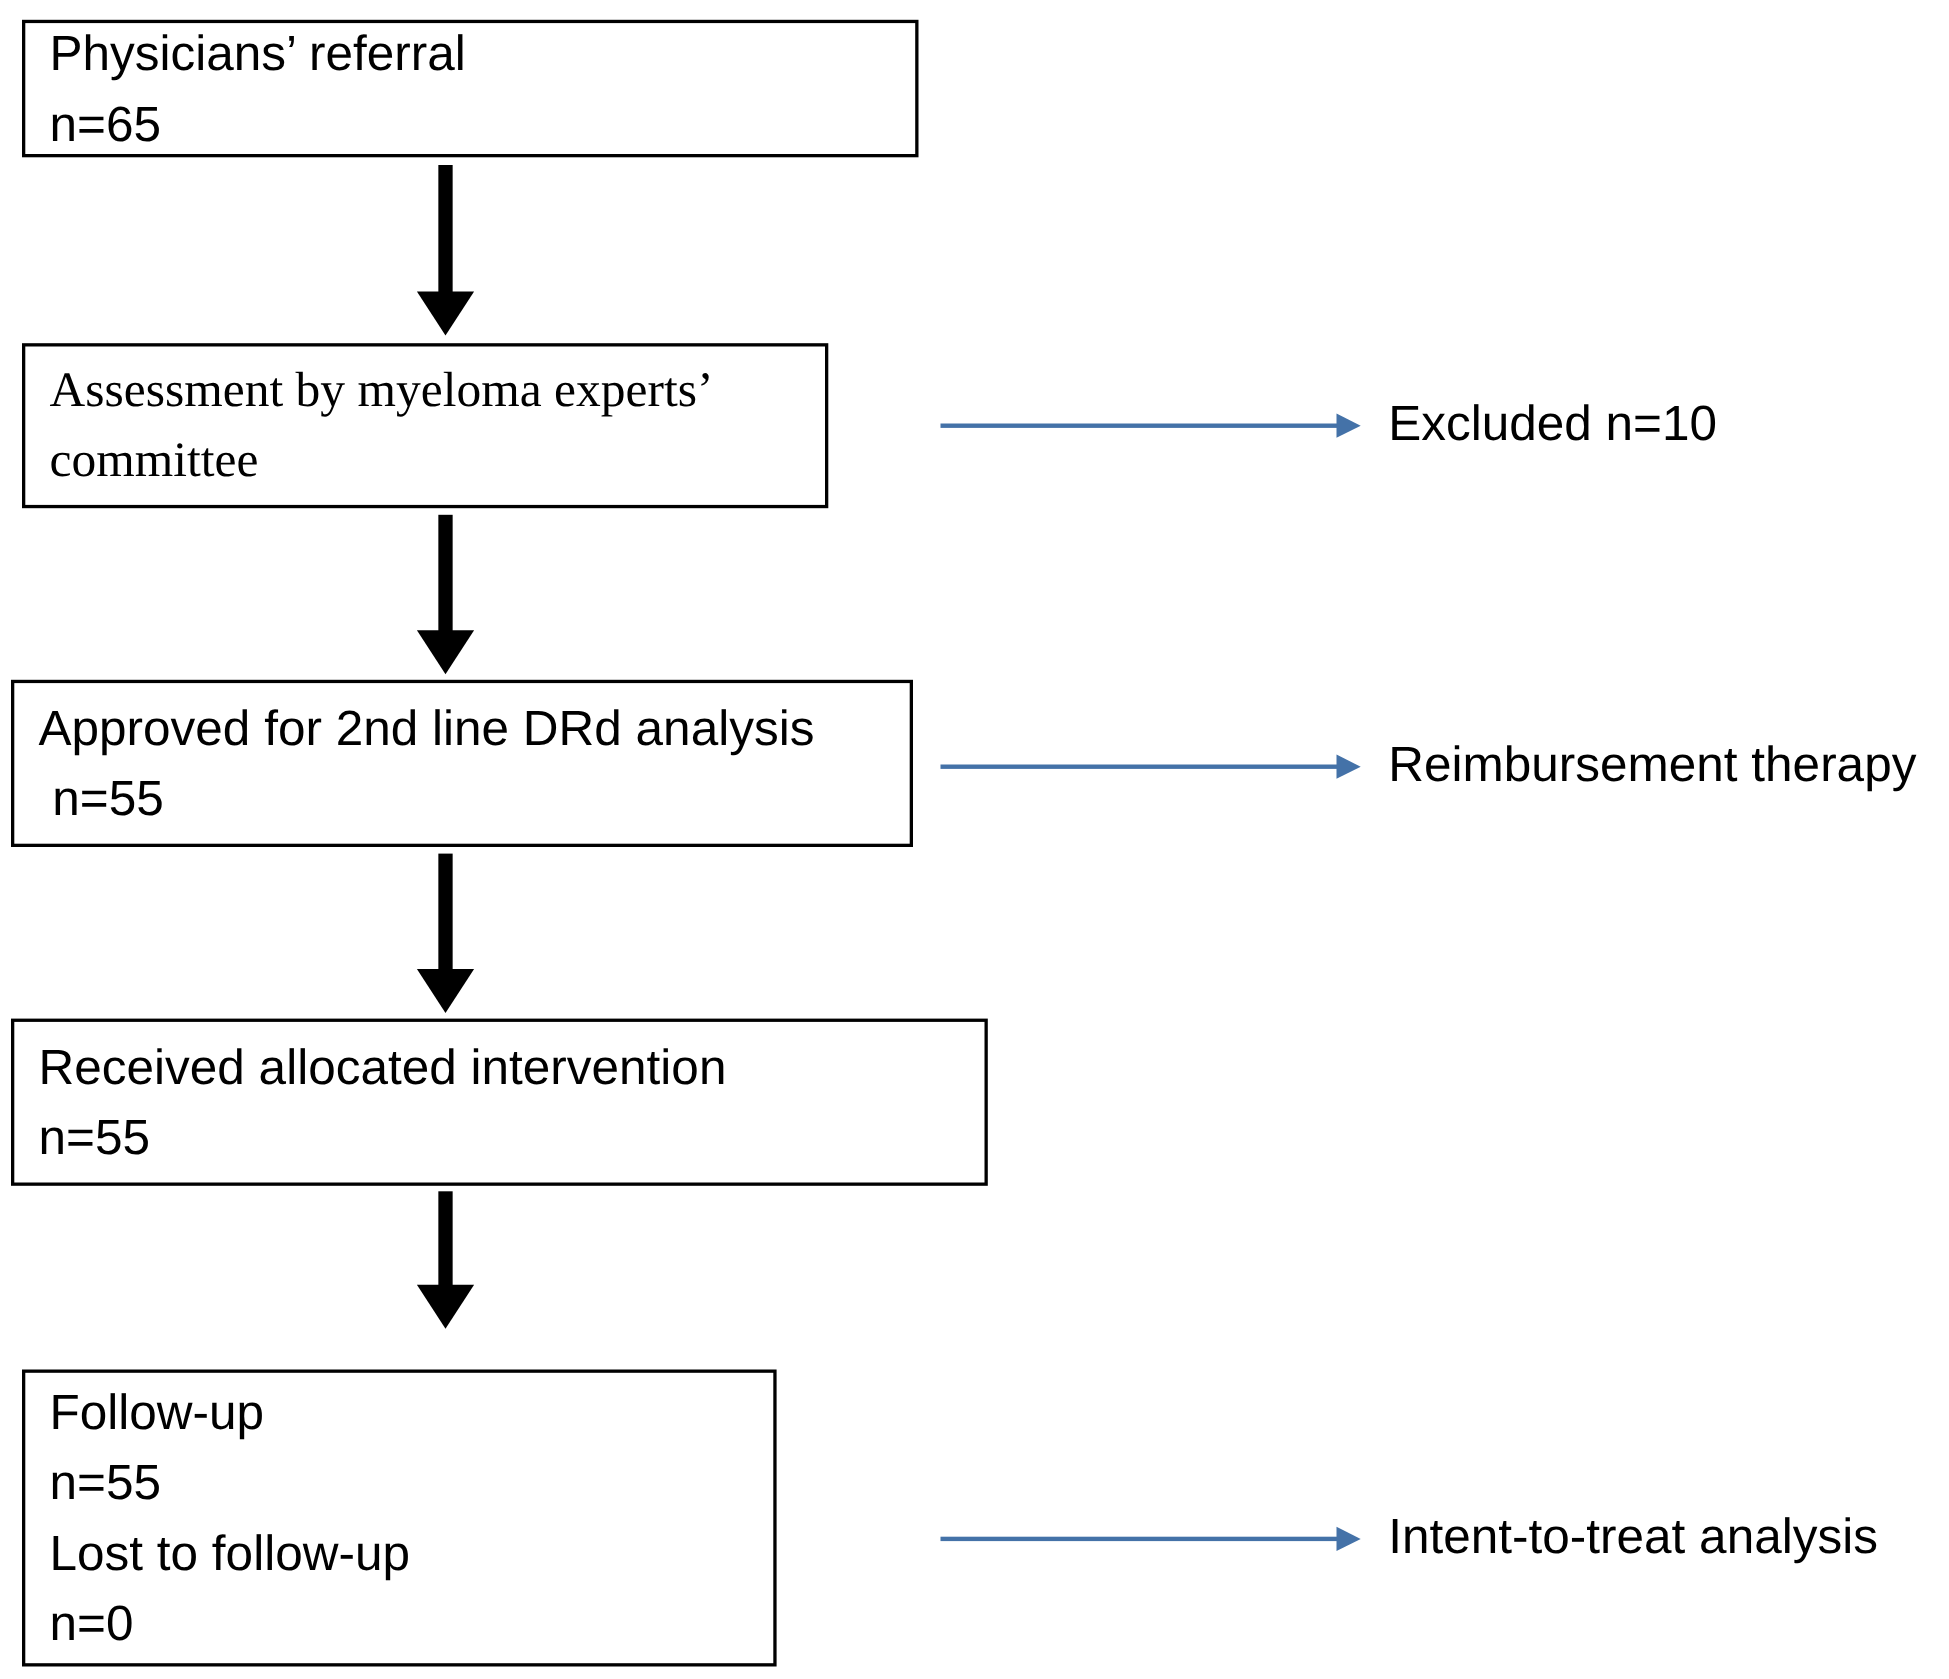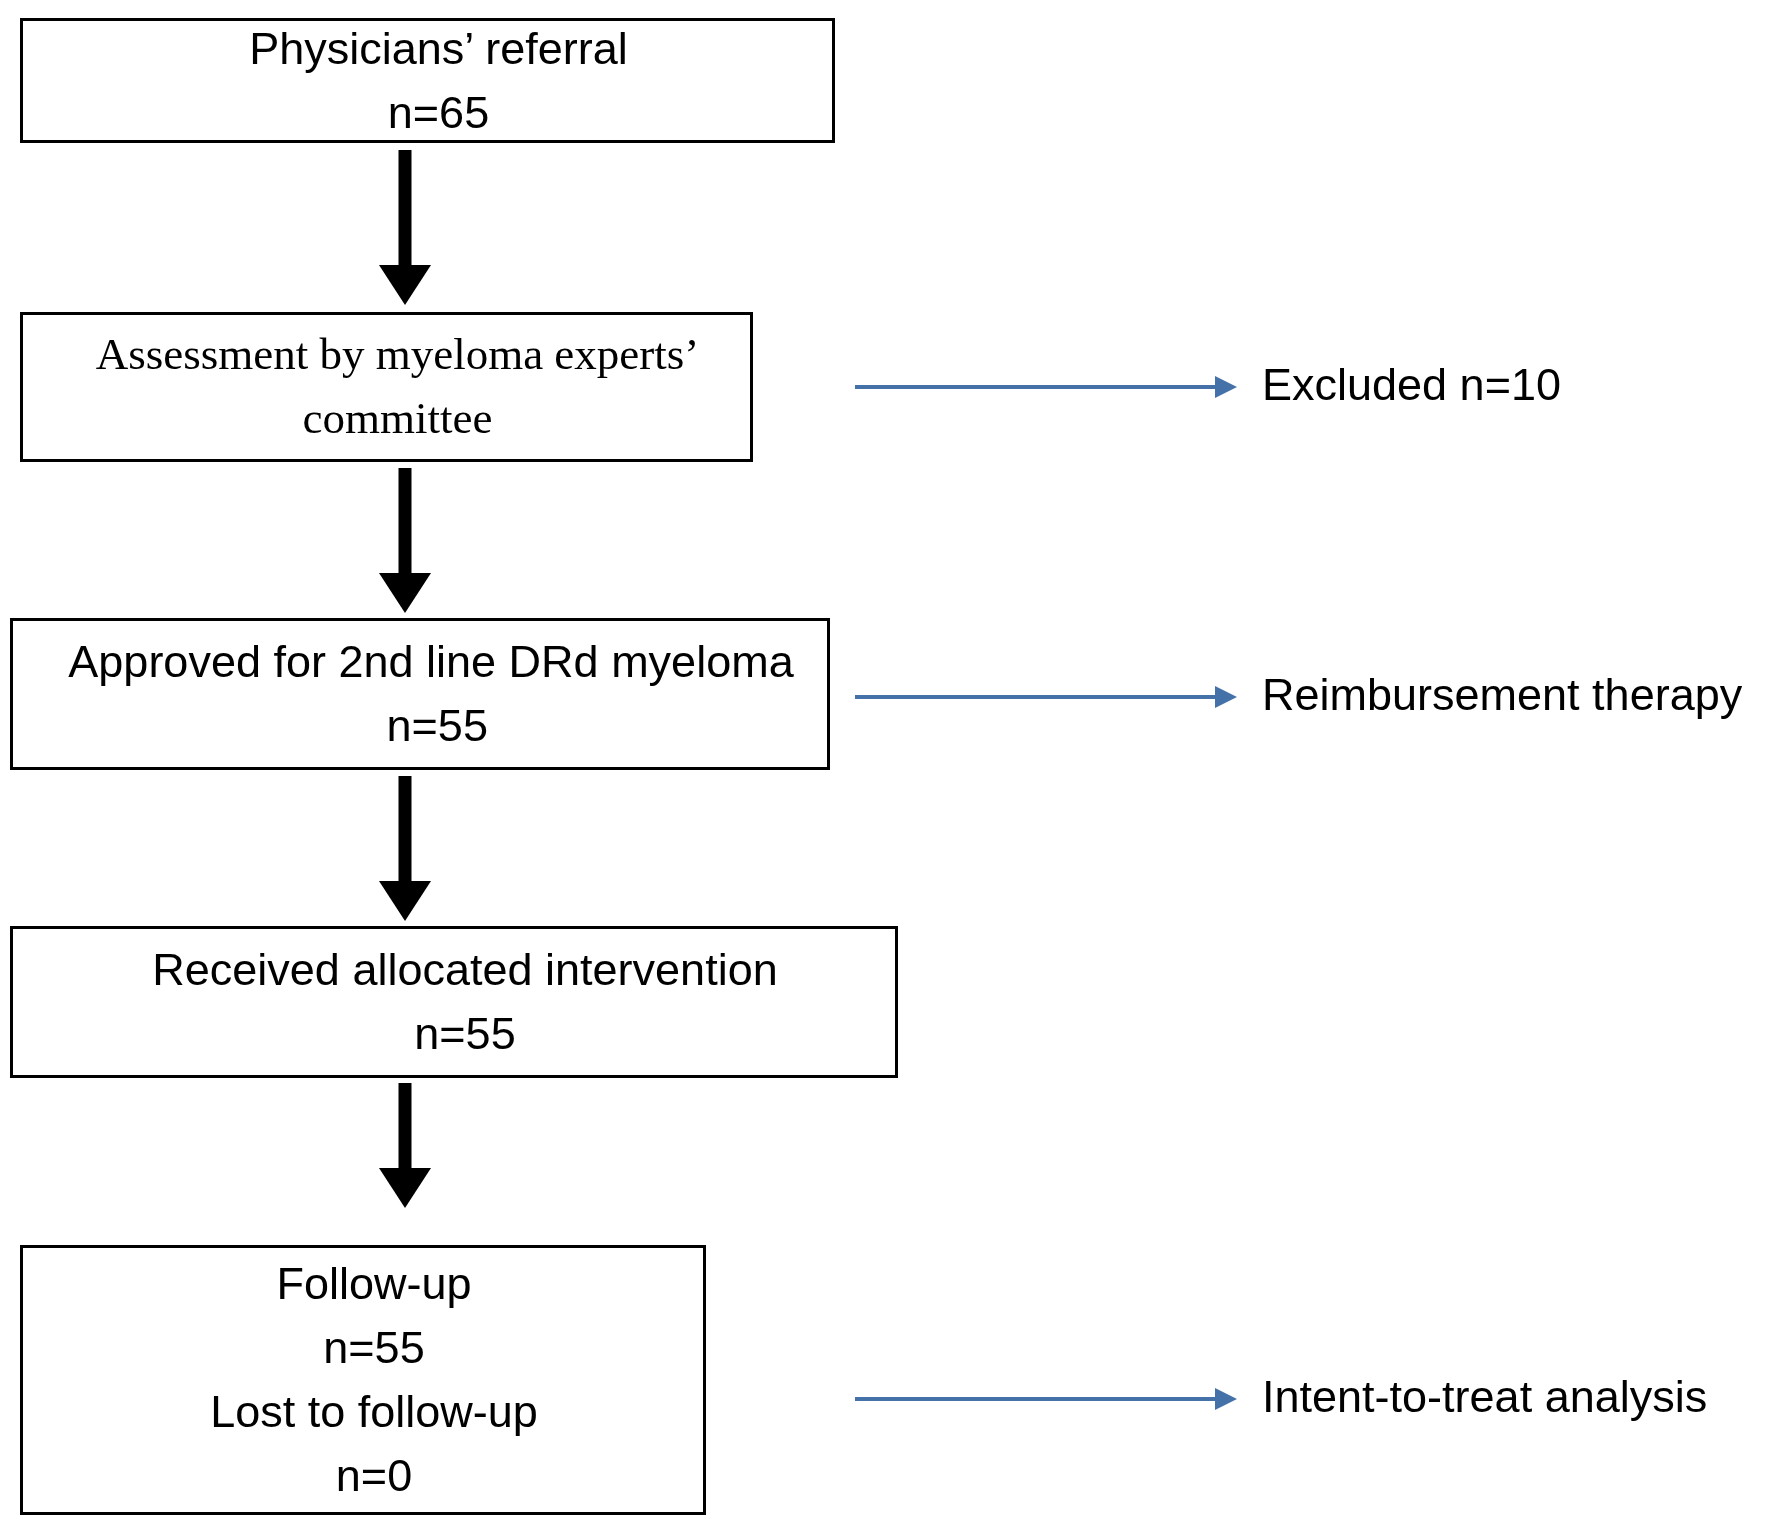--- a/index.html
+++ b/index.html
@@ -19,21 +19,20 @@
     overflow: hidden;
   }
   .node-box {
     position: absolute;
     box-sizing: border-box;
     border: 3px solid #000000;
     background: #ffffff;
     display: flex;
     flex-direction: column;
     justify-content: center;
-    text-align: center;
   }
   .node-line {
     font-size: 45px;
     line-height: 1.42;
     color: #000000;
     white-space: pre;
     padding-left: 22px;
   }
   .side-label {
     position: absolute;
@@ -113,21 +112,21 @@
     <div class="head" style="border-left:22px solid #4472a8;"></div>
   </div>
   <div class="side-label" style="left:1262px; top:360px;text-align:center;">Excluded n=10</div>
 
   <div class="v-arrow" style="left:370px; top:468px; width:70px; height:145px;">
     <div class="shaft" style="height:108px;"></div>
     <div class="head"></div>
   </div>
 
   <div class="node-box" style="left:10px; top:618px; width:820px; height:152px;">
-    <div class="node-line">Approved for 2nd line DRd myeloma</div>
+    <div class="node-line">Approved for 2nd line DRd analysis</div>
     <div class="node-line"> n=55</div>
   </div>
 
   <div class="h-arrow" style="left:855px; top:686px; width:382px;">
     <div class="shaft" style="width:362px; background:#4472a8;"></div>
     <div class="head" style="border-left:22px solid #4472a8;"></div>
   </div>
   <div class="side-label" style="left:1262px; top:670px;">Reimbursement therapy</div>
 
   <div class="v-arrow" style="left:370px; top:776px; width:70px; height:145px;">

